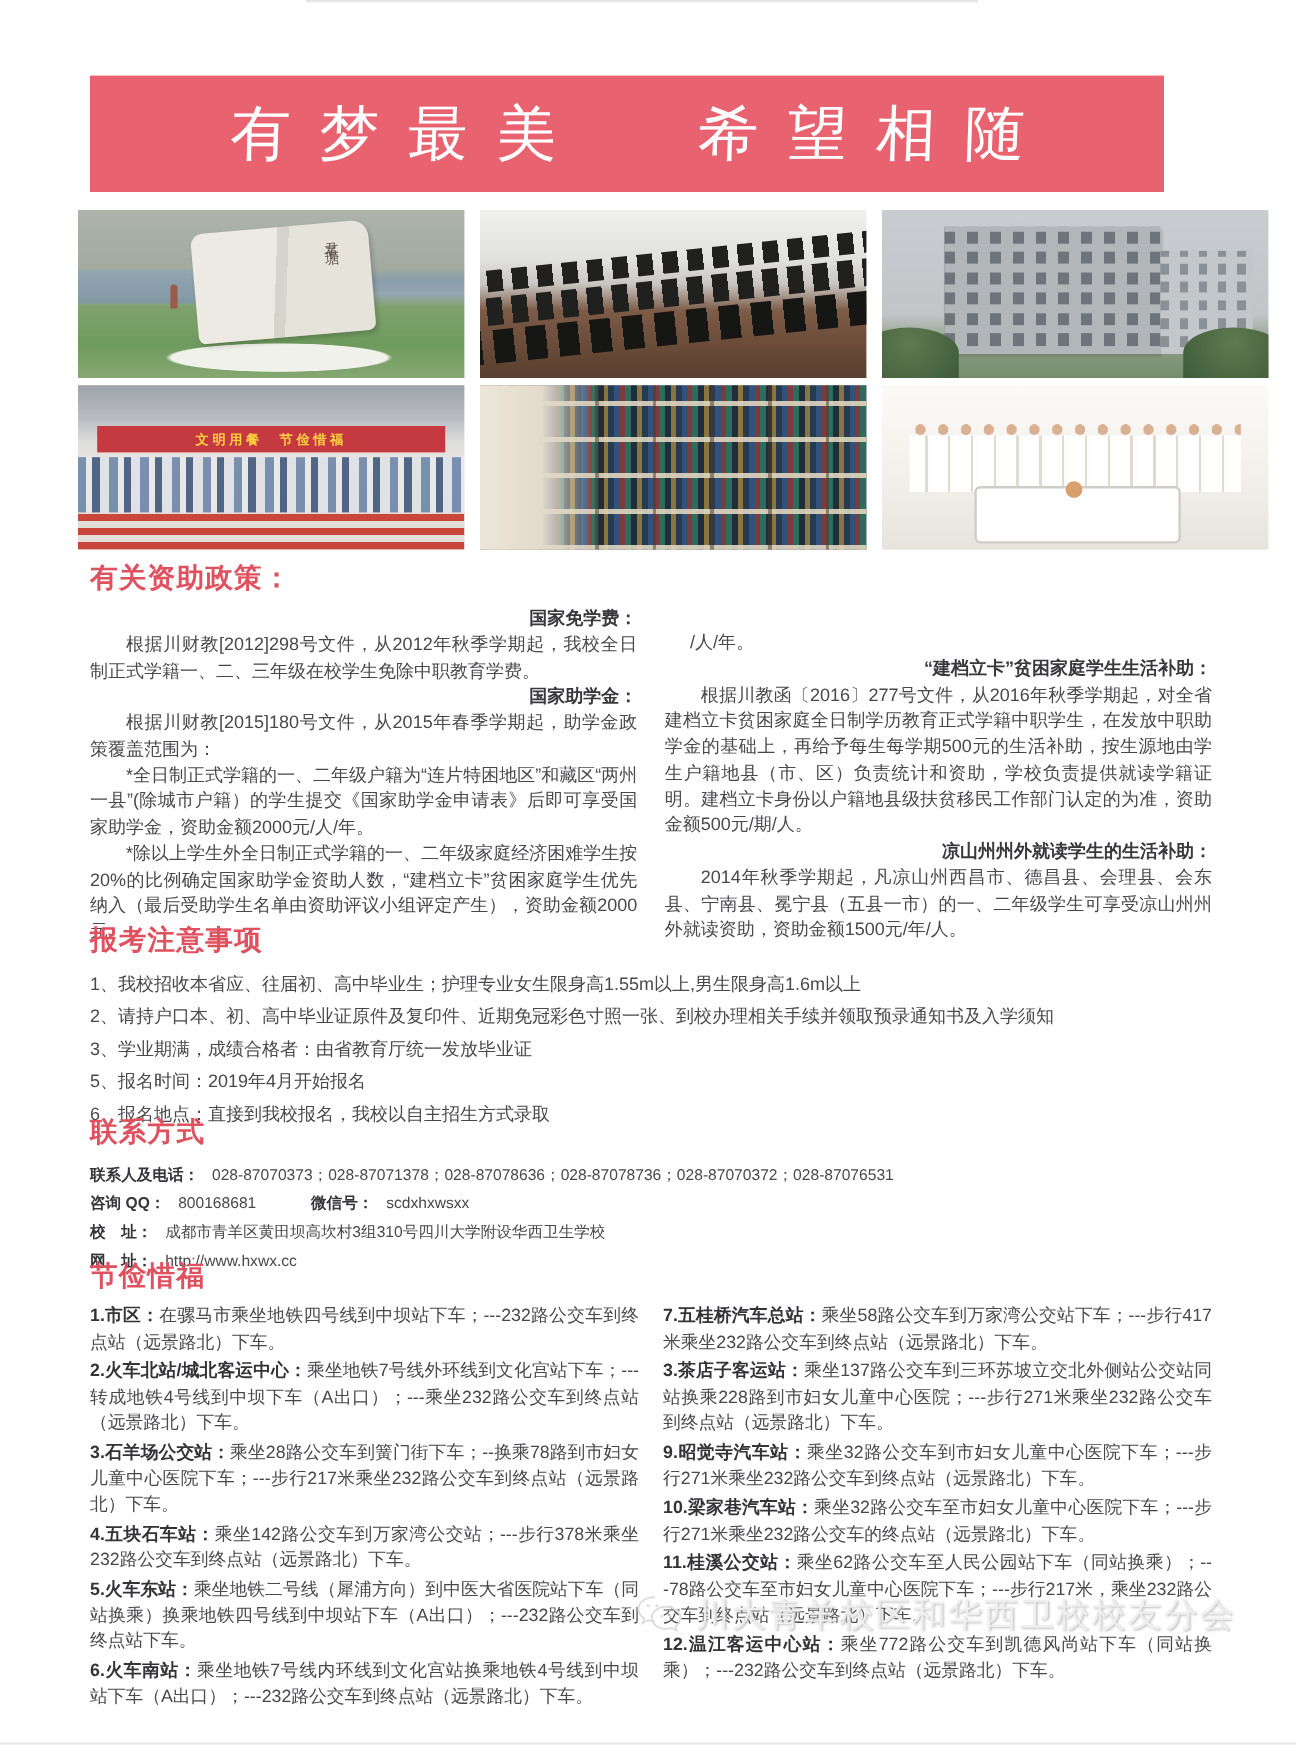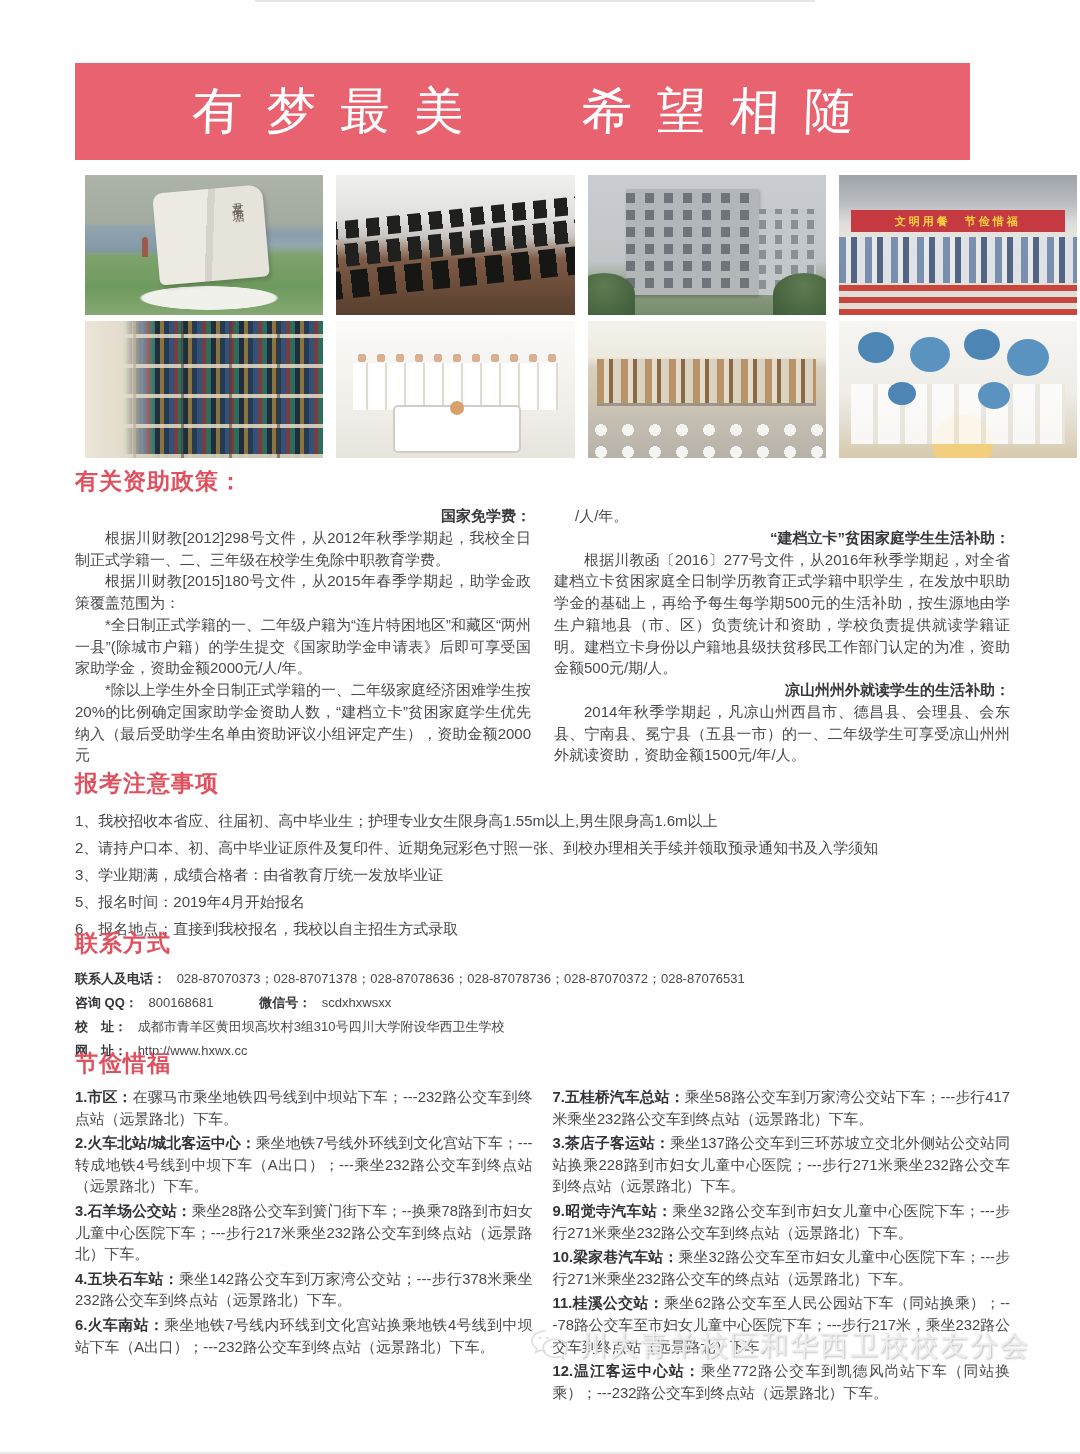--- a/index.html
+++ b/index.html
@@ -8,21 +8,21 @@
   .top-hairline{position:absolute;top:0;left:255px;width:560px;height:2px;background:#e6e6e6;}
 
   
   .banner{position:absolute;top:63px;left:75px;width:895px;height:97px;background:#e8626f;
           display:flex;align-items:center;justify-content:center;gap:70px;}
   .banner span{color:#ffffff;font-size:50px;font-family:"DejaVu Serif","Liberation Serif",serif;
                letter-spacing:24px;text-indent:24px;font-weight:500;transform:skewX(-2deg);}
 
   
   .photo-grid{position:absolute;top:175px;left:65px;width:992px;height:284px;
-              display:grid;grid-template-columns:repeat(4,1fr);grid-template-rows:140px 137px;gap:6px 13px;margin-left:20px;}
+              display:grid;grid-template-columns:repeat(3,1fr);grid-template-rows:140px 137px;gap:6px 13px;}
   .ph{position:relative;overflow:hidden;background:#ddd;}
 
   .ph-campus{background:linear-gradient(180deg,#adb3a9 0%,#a3aba0 34%,#8a9dab 42%,#95a7b0 50%,#7fa26d 58%,#6e9a5e 80%,#86a873 100%);}
   .pond{position:absolute;top:36%;left:0;width:34%;height:20%;background:linear-gradient(180deg,#93a6b1,#7f96a4);opacity:.85;}
   .stone{position:absolute;left:30%;top:10%;width:46%;height:66%;transform:rotate(-5deg);
          background:linear-gradient(97deg,#eceae3 0 46%,#d6d3ca 46% 52%,#e6e3da 52% 100%);
          border-radius:10px 14px 6px 6px;box-shadow:2px 3px 4px rgba(0,0,0,.18);}
   .stone-label{position:absolute;right:16%;top:8%;writing-mode:vertical-rl;font-size:12px;color:#5d564c;
                letter-spacing:3px;font-family:"DejaVu Serif","Liberation Serif",serif;}
   .plinth{position:absolute;bottom:2%;left:18%;width:68%;height:20%;
@@ -83,21 +83,21 @@
         box-shadow:54px 7px 0 2px #5b93c0,106px -3px 0 0 #4d86b5,152px 10px 0 3px #5b93c0,26px 46px 0 -4px #4d86b5,118px 48px 0 -2px #5b93c0;}
 
   
   h2{margin:0 0 8px 0;font-size:23px;color:#e0515f;letter-spacing:1px;font-weight:bold;}
   .sec-funding{position:absolute;top:466px;left:75px;right:70px;}
   .cols{display:flex;gap:23px;margin-top:4px;}
   .col{flex:1;min-width:0;}
   p.para{margin:0;font-size:15px;line-height:1.45;color:#48484d;text-align:justify;}
   p.sub{font-weight:bold;color:#38383d;text-indent:2em;text-align:right;}
   p.body{text-indent:2em;}
-  p.cont{text-indent:1.4em;}
+  p.cont{text-indent:1.4em;margin-top:20px;}
 
   .sec-notes{position:absolute;top:768px;left:75px;right:70px;}
   .note{margin:0;font-size:15px;line-height:1.8;color:#48484d;}
 
   .sec-contact{position:absolute;top:928px;left:75px;right:70px;}
   .crow{margin:0;font-size:13px;line-height:1.85;color:#48484d;}
   .clabel{font-weight:bold;color:#35353a;}
   .cval{margin-left:7px;}
   .clabel2{font-weight:bold;color:#35353a;margin-left:42px;}
 
@@ -165,20 +165,21 @@
       <div class="caps"></div>
     </div>
   </div>
 
   <section class="sec-funding">
     <h2>有关资助政策：</h2>
     <div class="cols">
       <div class="col">
         <p class="para sub">国家免学费：</p>
         <p class="para body">根据川财教[2012]298号文件，从2012年秋季学期起，我校全日制正式学籍一、二、三年级在校学生免除中职教育学费。</p>
+        <p class="para sub">国家助学金：</p>
         <p class="para body">根据川财教[2015]180号文件，从2015年春季学期起，助学金政策覆盖范围为：</p>
         <p class="para body">*全日制正式学籍的一、二年级户籍为“连片特困地区”和藏区“两州一县”(除城市户籍）的学生提交《国家助学金申请表》后即可享受国家助学金，资助金额2000元/人/年。</p>
         <p class="para body">*除以上学生外全日制正式学籍的一、二年级家庭经济困难学生按20%的比例确定国家助学金资助人数，“建档立卡”贫困家庭学生优先纳入（最后受助学生名单由资助评议小组评定产生），资助金额2000元</p>
       </div>
       <div class="col">
         <p class="para cont">/人/年。</p>
         <p class="para sub">“建档立卡”贫困家庭学生生活补助：</p>
         <p class="para body">根据川教函〔2016〕277号文件，从2016年秋季学期起，对全省建档立卡贫困家庭全日制学历教育正式学籍中职学生，在发放中职助学金的基础上，再给予每生每学期500元的生活补助，按生源地由学生户籍地县（市、区）负责统计和资助，学校负责提供就读学籍证明。建档立卡身份以户籍地县级扶贫移民工作部门认定的为准，资助金额500元/期/人。</p>
         <p class="para sub">凉山州州外就读学生的生活补助：</p>
         <p class="para body">2014年秋季学期起，凡凉山州西昌市、德昌县、会理县、会东县、宁南县、冕宁县（五县一市）的一、二年级学生可享受凉山州州外就读资助，资助金额1500元/年/人。</p>
@@ -218,20 +219,21 @@
   </section>
 
   <section class="sec-routes">
     <h2>节俭惜福</h2>
     <div class="rcols">
       <div class="col">
         <p class="route"><span class="rlead">1.市区：</span><span>在骡马市乘坐地铁四号线到中坝站下车；---232路公交车到终点站（远景路北）下车。</span></p>
         <p class="route"><span class="rlead">2.火车北站/城北客运中心：</span><span>乘坐地铁7号线外环线到文化宫站下车；---转成地铁4号线到中坝下车（A出口）；---乘坐232路公交车到终点站（远景路北）下车。</span></p>
         <p class="route"><span class="rlead">3.石羊场公交站：</span><span>乘坐28路公交车到簧门街下车；--换乘78路到市妇女儿童中心医院下车；---步行217米乘坐232路公交车到终点站（远景路北）下车。</span></p>
         <p class="route"><span class="rlead">4.五块石车站：</span><span>乘坐142路公交车到万家湾公交站；---步行378米乘坐232路公交车到终点站（远景路北）下车。</span></p>
+        <p class="route"><span class="rlead">5.火车东站：</span><span>乘坐地铁二号线（犀浦方向）到中医大省医院站下车（同站换乘）换乘地铁四号线到中坝站下车（A出口）；---232路公交车到终点站下车。</span></p>
         <p class="route"><span class="rlead">6.火车南站：</span><span>乘坐地铁7号线内环线到文化宫站换乘地铁4号线到中坝站下车（A出口）；---232路公交车到终点站（远景路北）下车。</span></p>
       </div>
       <div class="col">
         <p class="route"><span class="rlead">7.五桂桥汽车总站：</span><span>乘坐58路公交车到万家湾公交站下车；---步行417米乘坐232路公交车到终点站（远景路北）下车。</span></p>
         <p class="route"><span class="rlead">3.茶店子客运站：</span><span>乘坐137路公交车到三环苏坡立交北外侧站公交站同站换乘228路到市妇女儿童中心医院；---步行271米乘坐232路公交车到终点站（远景路北）下车。</span></p>
         <p class="route"><span class="rlead">9.昭觉寺汽车站：</span><span>乘坐32路公交车到市妇女儿童中心医院下车；---步行271米乘坐232路公交车到终点站（远景路北）下车。</span></p>
         <p class="route"><span class="rlead">10.梁家巷汽车站：</span><span>乘坐32路公交车至市妇女儿童中心医院下车；---步行271米乘坐232路公交车的终点站（远景路北）下车。</span></p>
         <p class="route"><span class="rlead">11.桂溪公交站：</span><span>乘坐62路公交车至人民公园站下车（同站换乘）；---78路公交车至市妇女儿童中心医院下车；---步行217米，乘坐232路公交车到终点站（远景路北）下车。</span></p>
         <p class="route"><span class="rlead">12.温江客运中心站：</span><span>乘坐772路公交车到凯德风尚站下车（同站换乘）；---232路公交车到终点站（远景路北）下车。</span></p>
       </div>

